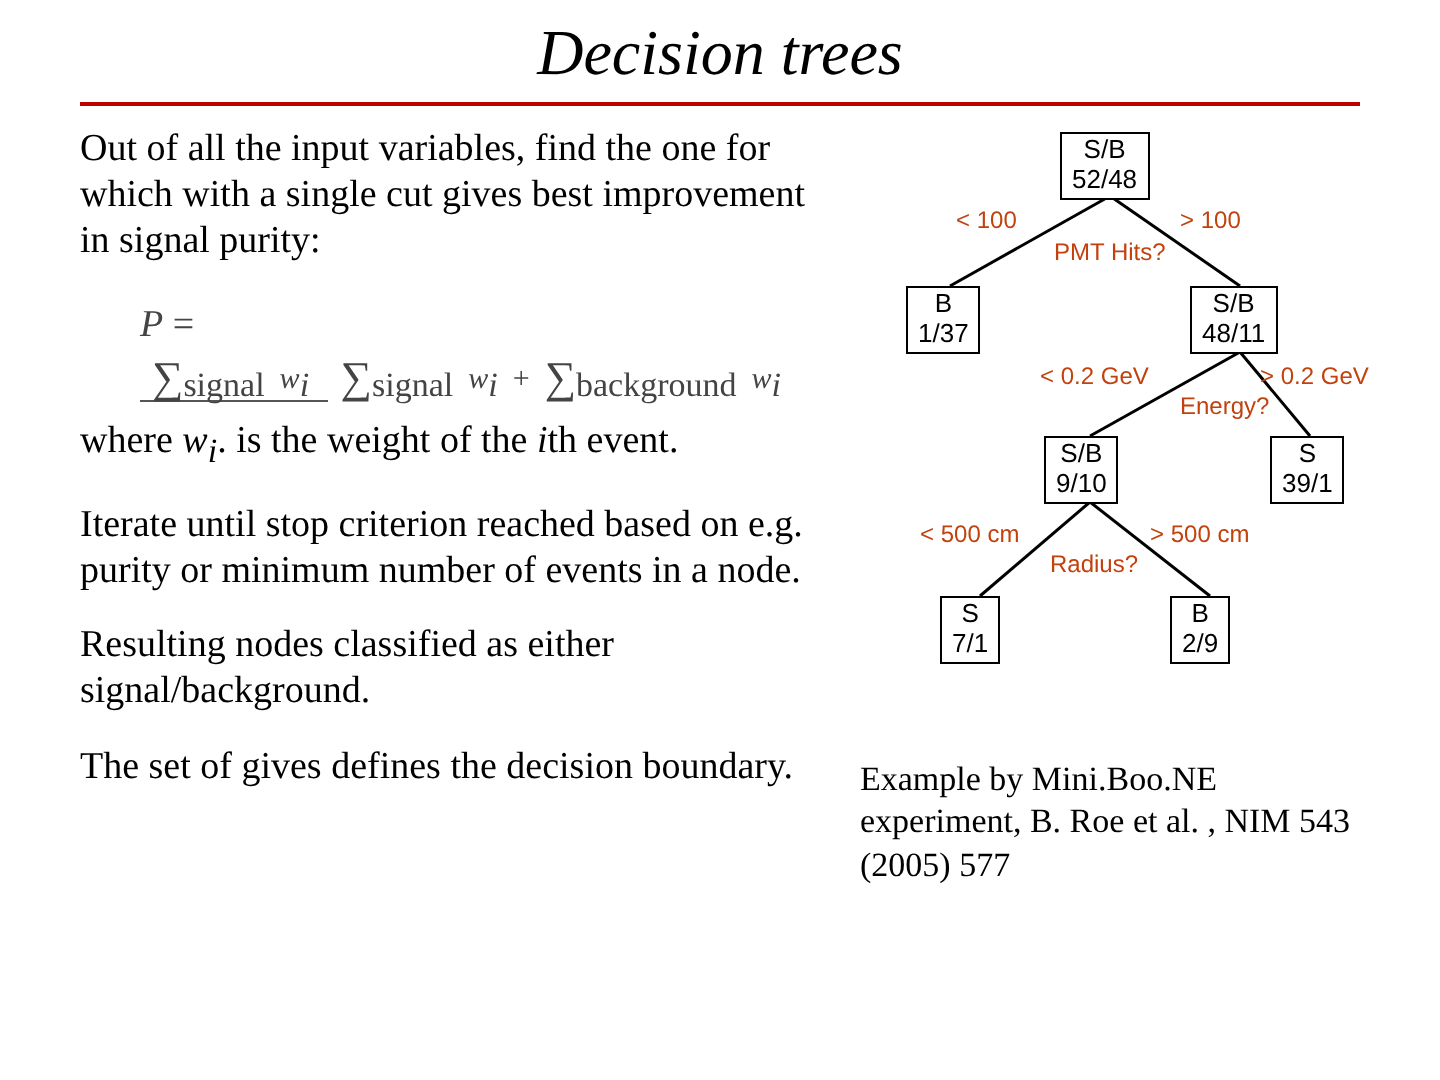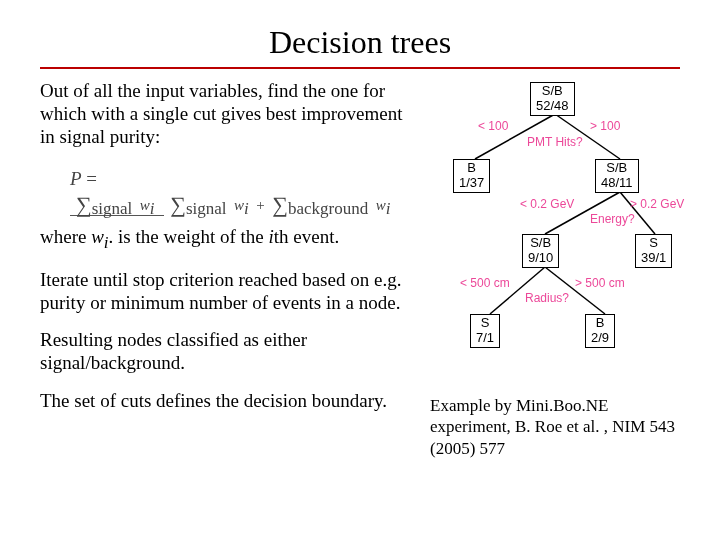--- a/index.html
+++ b/index.html
@@ -8,22 +8,23 @@
     width: 720px;
     height: 540px;
     font-family: "Times New Roman", Times, serif;
     color: #000;
     background: #fff;
     position: relative;
   }
   .title {
     text-align: center;
     font-size: 32px;
-    padding-top: 24px;
+    padding-top: 8px;
     padding-bottom: 6px;
+    font-style: italic;
   }
   .underline {
     border-bottom: 2px solid #b00;
     width: 640px;
     margin: 0 auto 10px auto;
   }
   .body {
     padding: 0 40px;
     display: flex;
     gap: 12px;
@@ -76,21 +77,21 @@
     font-family: Arial, Helvetica, sans-serif;
     font-size: 13px;
     text-align: center;
     padding: 1px 5px;
     line-height: 1.15;
   }
   .tlabel {
     position: absolute;
     font-family: Arial, Helvetica, sans-serif;
     font-size: 12px;
-    color: #ec4899;
+    color: #c2410c;
     white-space: nowrap;
   }
   svg.tree-lines {
     position: absolute;
     left: 0; top: 0;
     width: 250px; height: 310px;
   }
   .caption {
     font-size: 17px;
     margin-top: 6px;
@@ -126,21 +127,21 @@
         </span>
       </span>
     </div>
 
     <p>
       <span>where </span><span class="ital">w</span><span class="sub ital">i</span><span>. is the weight of the </span><span class="ital">i</span><span>th event.</span>
     </p>
 
     <p>Iterate until stop criterion reached based on e.g. purity or minimum number of events in a node.</p>
     <p>Resulting nodes classified as either signal/background.</p>
-    <p>The set of cuts defines the decision boundary.</p>
+    <p>The set of gives defines the decision boundary.</p>
 
   </div>
 
   <div class="rightcol">
 
     <div class="tree-wrap">
       <svg class="tree-lines">
         <line x1="125" y1="35" x2="45" y2="80" stroke="#000" stroke-width="1.5"></line>
         <line x1="125" y1="35" x2="190" y2="80" stroke="#000" stroke-width="1.5"></line>
         <line x1="190" y1="113" x2="115" y2="155" stroke="#000" stroke-width="1.5"></line>

